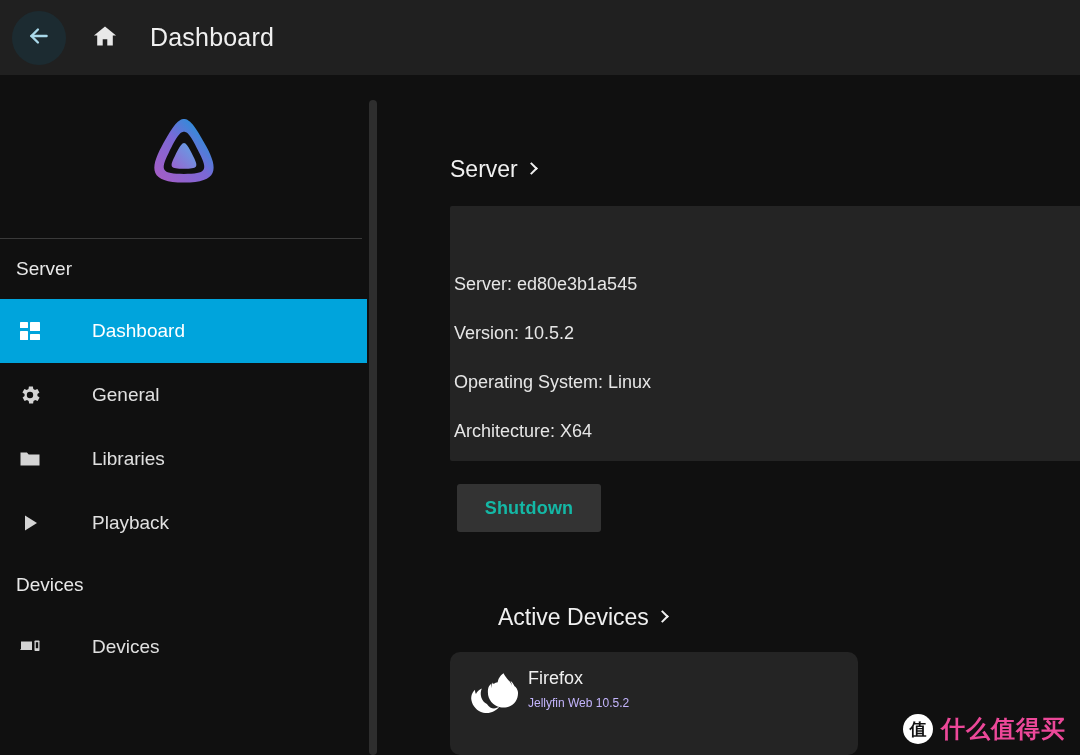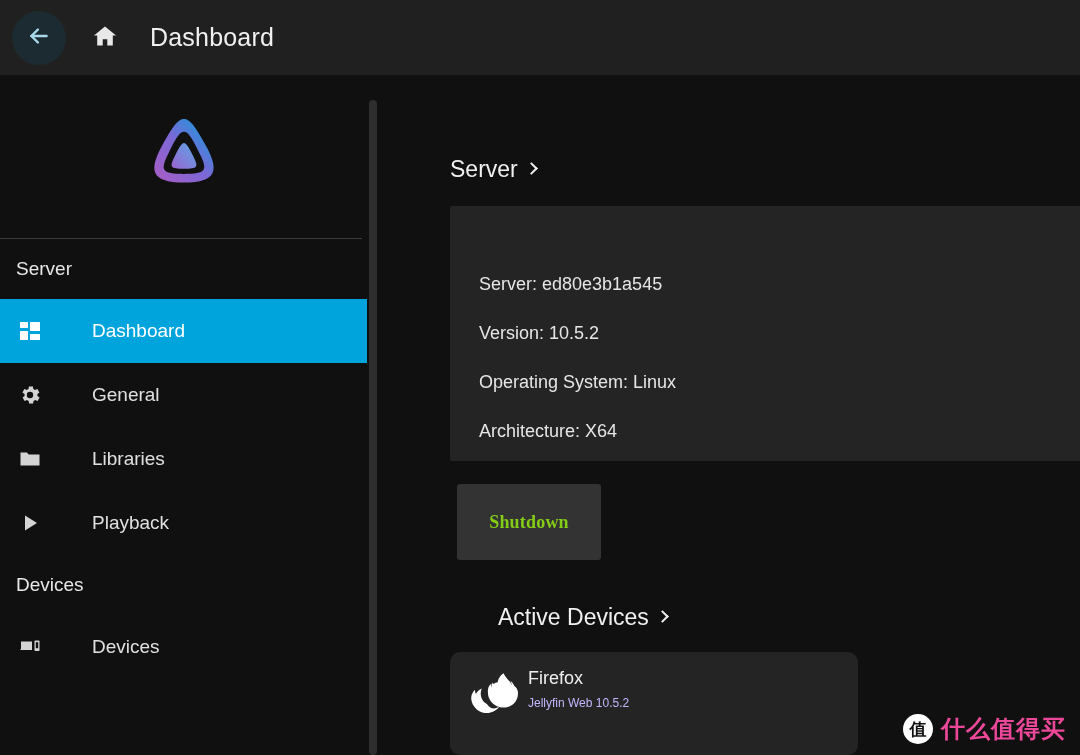--- a/index.html
+++ b/index.html
@@ -163,41 +163,41 @@
     position: absolute;
     left: 72px;
     top: 131px;
     width: 700px;
     height: 255px;
     background: #242424;
     border-radius: 2px;
   }
   .server-line {
     position: absolute;
-    left: 29px;
+    left: 4px;
     font-size: 18px;
     color: #e6e6e6;
     white-space: nowrap;
   }
   .server-line:nth-of-type(1) { top: 68px; }
   .server-line:nth-of-type(2) { top: 117px; }
   .server-line:nth-of-type(3) { top: 166px; }
   .server-line:nth-of-type(4) { top: 215px; }
 
   #shutdown-button {
     position: absolute;
     left: 79px;
     top: 409px;
     width: 144px;
-    height: 76px;
+    height: 48px;
     background: #333333;
-    color: #84cc16;
+    color: #14b8a6;
     border: none;
     border-radius: 3px;
-    font-family: Liberation Serif, serif;
+    font-family: Liberation Sans, sans-serif;
     font-size: 18px;
     font-weight: bold;
     cursor: pointer;
     letter-spacing: 0.2px;
   }
 
   #active-devices-heading { position: absolute; left: 72px; top: 529px; margin-left: 48px; }
 
   #device-card {
     position: absolute;

